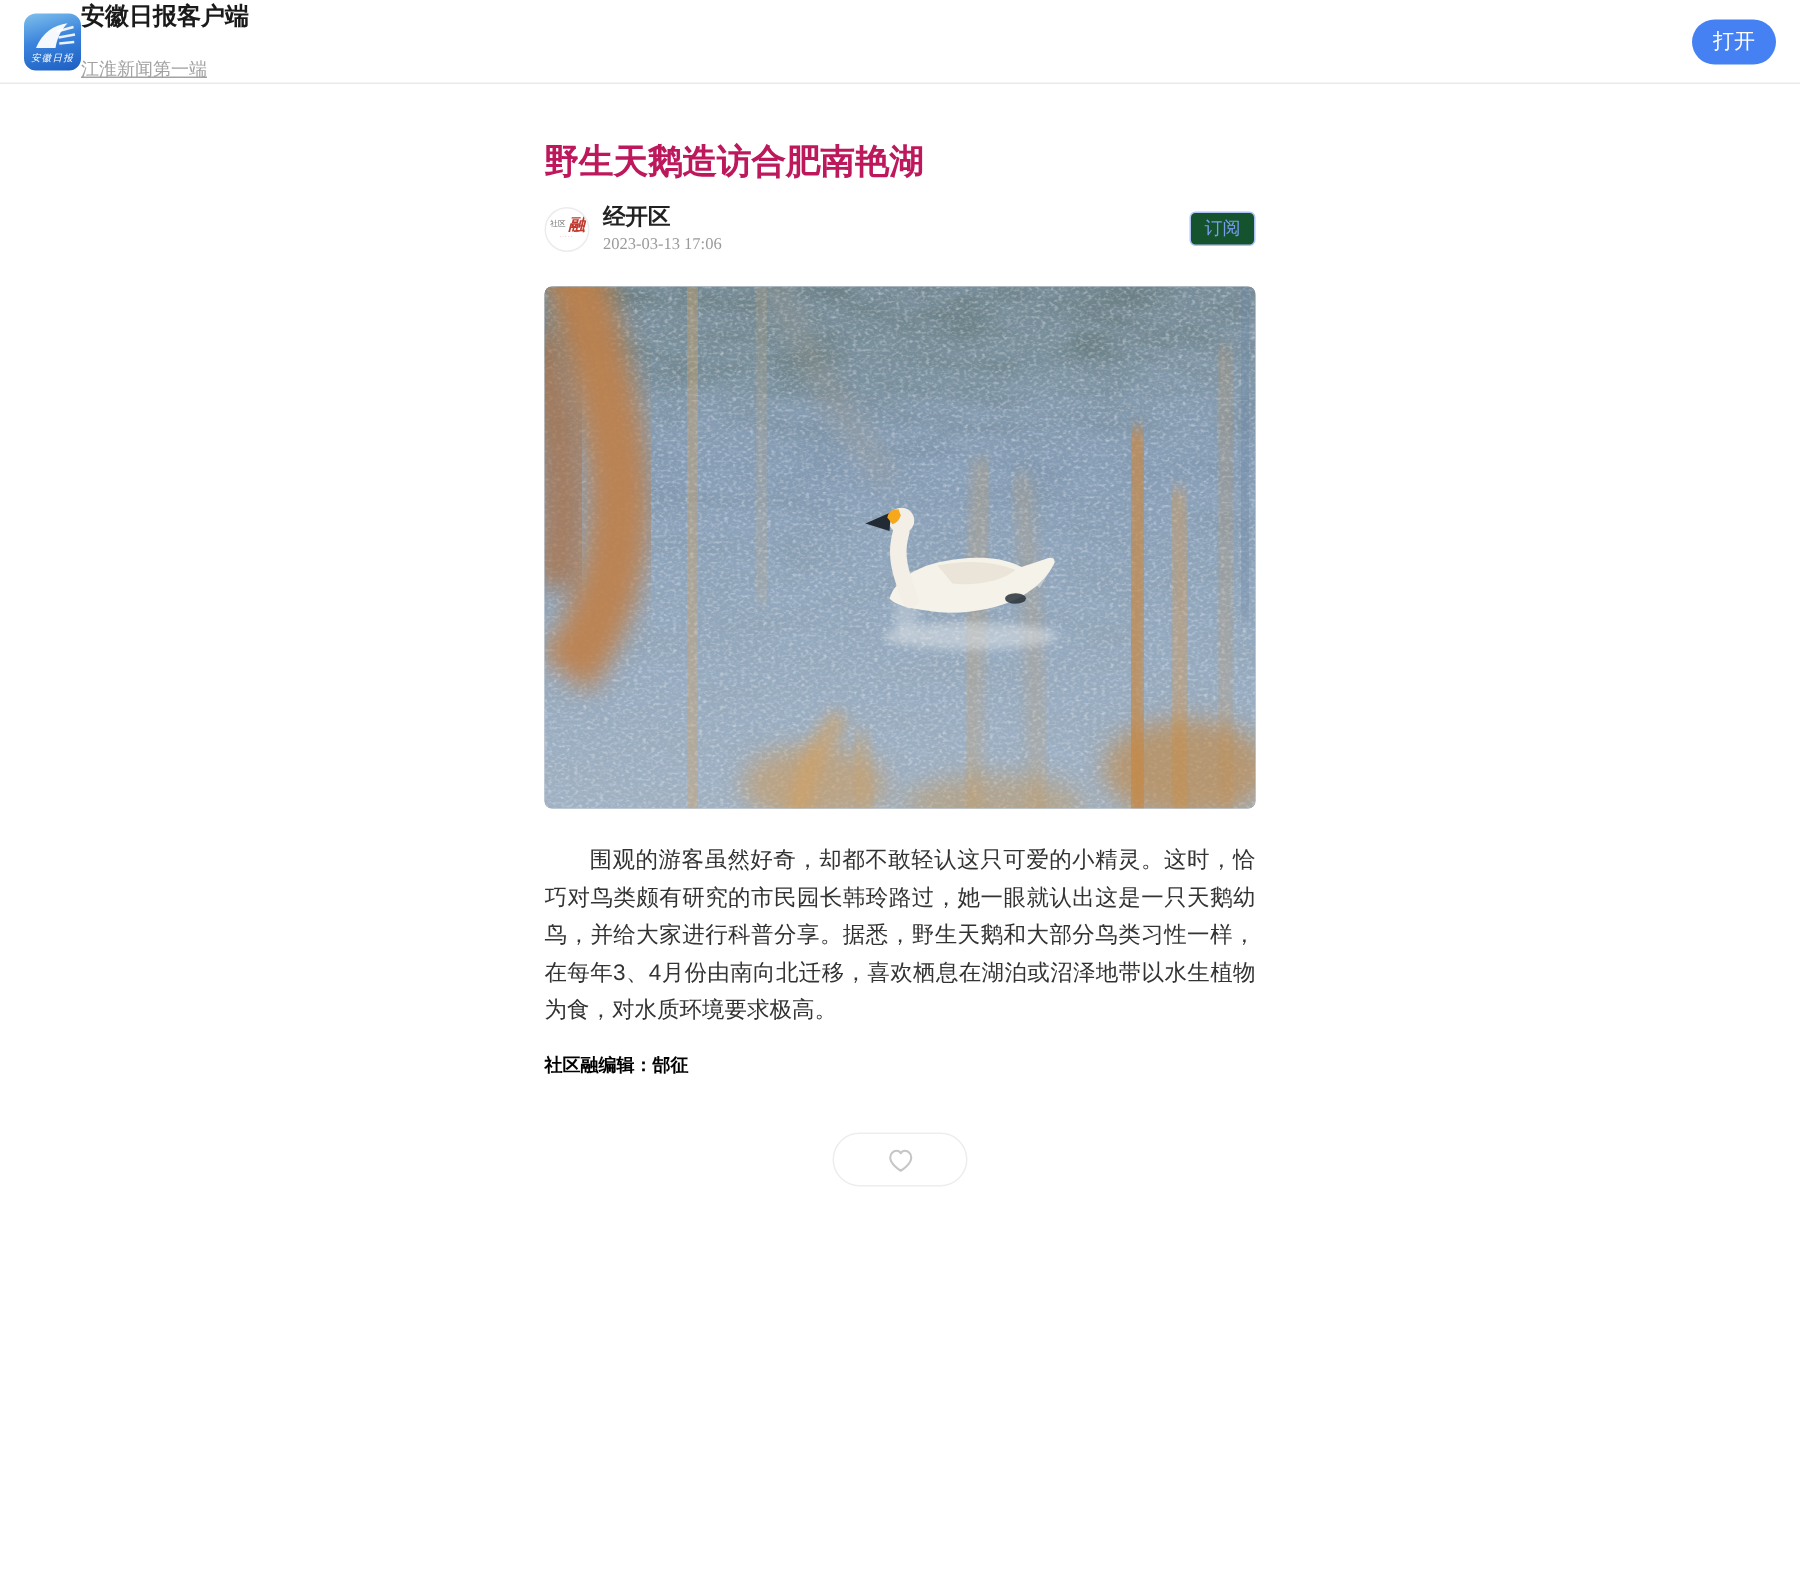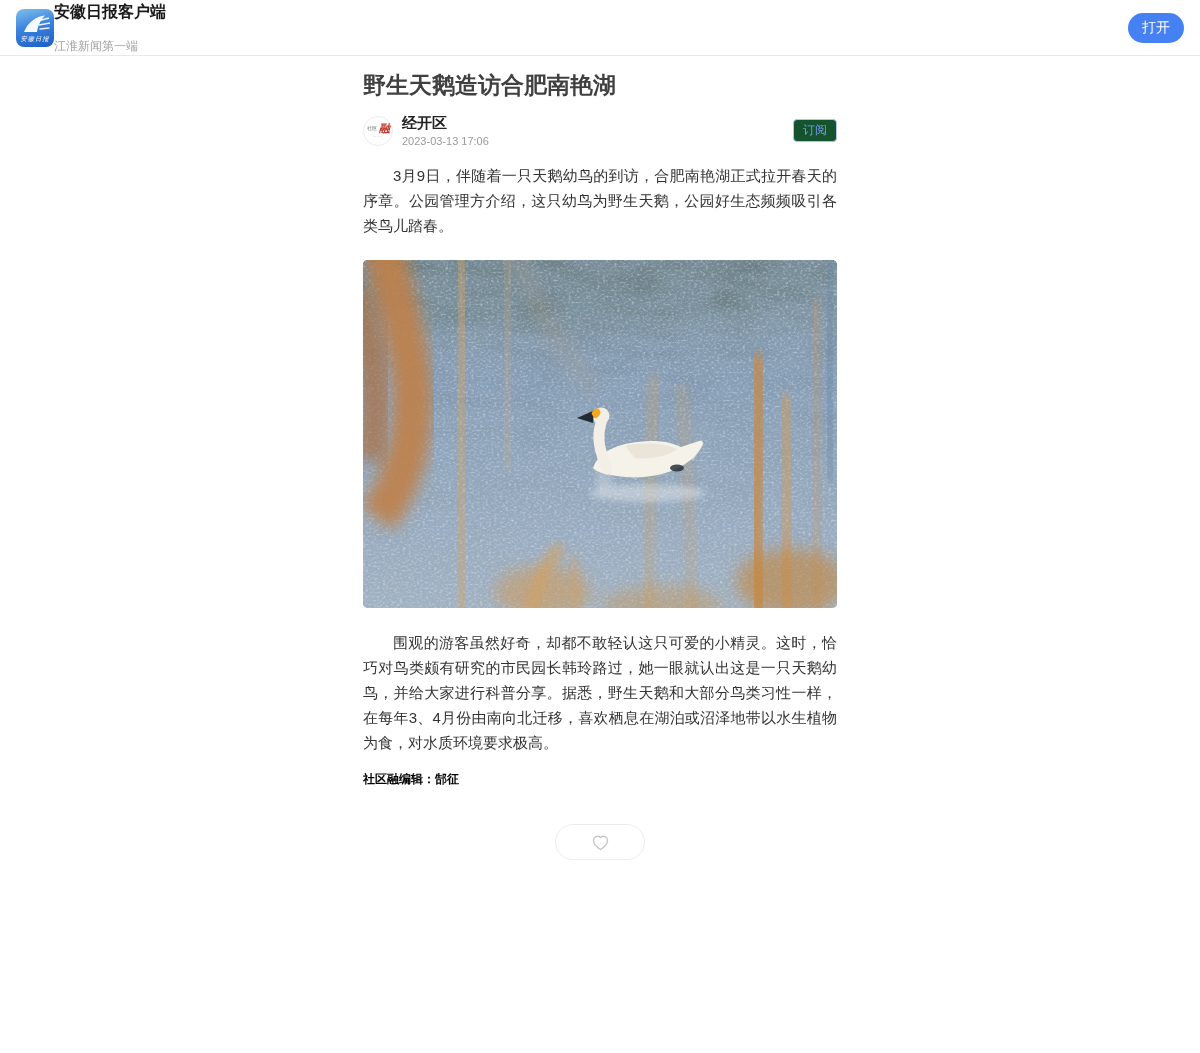--- a/index.html
+++ b/index.html
@@ -16,41 +16,41 @@
     width: 38px; height: 38px; border-radius: 8px; position: relative; overflow: hidden;
     background: linear-gradient(165deg, #7fc0ec 0%, #3b84dd 45%, #1c5ec2 100%);
     flex-shrink: 0;
   }
   .app-icon svg { position: absolute; top: 2px; left: 2px; }
   .app-icon .logo-text {
     position: absolute; bottom: 3px; left: 0; right: 0; text-align: center;
     font-size: 7px; color: #fff; font-style: italic; letter-spacing: 1px; transform: scale(.9);
   }
   .app-title { font-size: 16px; font-weight: 700; color: #1a1a1a; line-height: 20px; }
-  .app-subtitle { font-size: 12px; color: #a2a2a2; line-height: 16px; margin-top: 16px; }
+  .app-subtitle { font-size: 12px; color: #a2a2a2; line-height: 16px; margin-top: 16px; text-decoration: underline; }
   .open-btn {
     background: #4681f4; color: #fff; border: none; border-radius: 15px;
     padding: 6px 14px; font-size: 14px; cursor: pointer; font-family: inherit; text-align: center;
   }
 
   
   .article { width: 474px; margin: 0 auto; }
-  .article-title { font-size: 23px; line-height: 30px; font-weight: 700; color: #404040; margin-top: 14px; }
+  .article-title { font-size: 23px; line-height: 30px; font-weight: 700; color: #be185d; margin-top: 36px; }
 
   .author-row { display: flex; align-items: center; margin-top: 14px; position: relative; }
   .avatar {
     width: 30px; height: 30px; border-radius: 50%; border: 1px solid #ececec; background: #fff;
     display: flex; flex-direction: column; align-items: center; justify-content: center;
     cursor: pointer; flex-shrink: 0; overflow: hidden;
   }
   .avatar-top { display: flex; align-items: center; gap: 1px; line-height: 10px; }
   .avatar-label { font-size: 6px; color: #6b6b6b; transform: scale(.85); }
   .avatar-seal { font-size: 11px; color: #c1392e; font-weight: 700; font-style: italic; line-height: 11px; }
   .avatar-dots { font-size: 5px; color: #d2584a; letter-spacing: 1px; line-height: 5px; transform: scale(.7); }
-  .author-meta { margin-left: 9px; }
+  .author-meta { margin-left: 9px; font-family: Liberation Serif, serif; }
   .author-name { font-size: 15px; font-weight: 700; color: #222; line-height: 18px; cursor: pointer; }
   .timestamp { font-size: 11px; color: #9a9a9a; margin-top: 3px; }
   .subscribe-btn {
     position: absolute; right: 0; top: 5px;
     background: #14532d; color: #7b9df0; border: 1px solid #aec3f3; border-radius: 4px;
     font-size: 12px; padding: 2px 9px; cursor: pointer; font-family: inherit;
   }
 
   .article p {
     font-size: 15px; line-height: 25px; color: #333; text-align: justify;
@@ -106,21 +106,20 @@
         </div>
         <div class="avatar-dots">·····</div>
       </div>
       <div class="author-meta">
         <div class="author-name">经开区</div>
         <div class="timestamp">2023-03-13 17:06</div>
       </div>
       <button class="subscribe-btn">订阅</button>
     </div>
 
-    <p class="first">3月9日，伴随着一只天鹅幼鸟的到访，合肥南艳湖正式拉开春天的序章。公园管理方介绍，这只幼鸟为野生天鹅，公园好生态频频吸引各类鸟儿踏春。</p>
 
     <figure class="photo">
       <svg width="474" height="348" viewBox="0 0 474 348">
         <defs>
           <linearGradient id="water" x1="0" y1="0" x2="0" y2="1">
             <stop offset="0" stop-color="#6e8188"></stop>
             <stop offset="0.15" stop-color="#778c98"></stop>
             <stop offset="0.35" stop-color="#7e95ac"></stop>
             <stop offset="0.55" stop-color="#8a9fb2"></stop>
             <stop offset="0.78" stop-color="#97a9ba"></stop>

